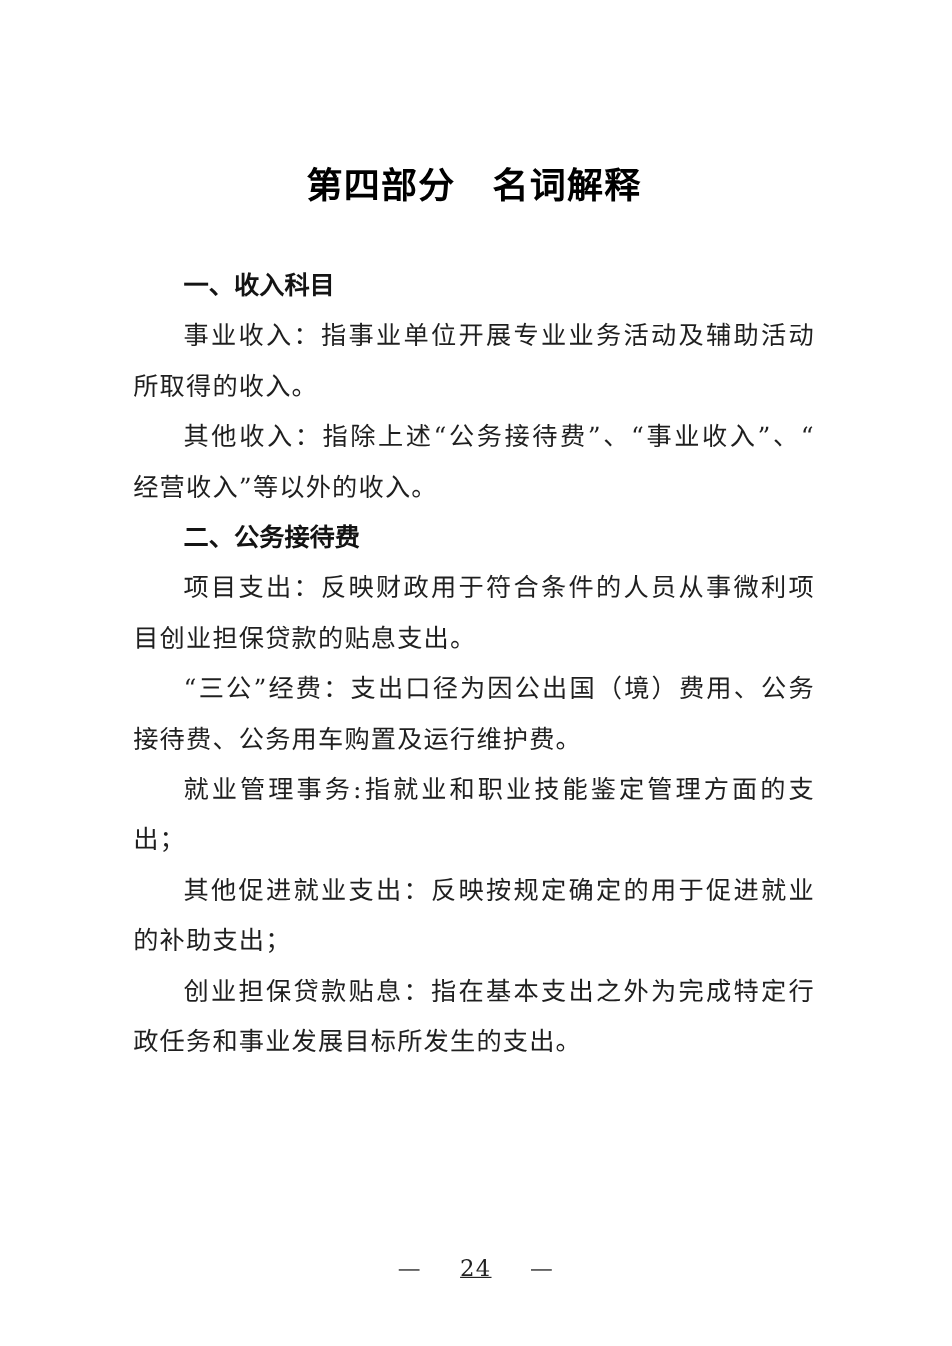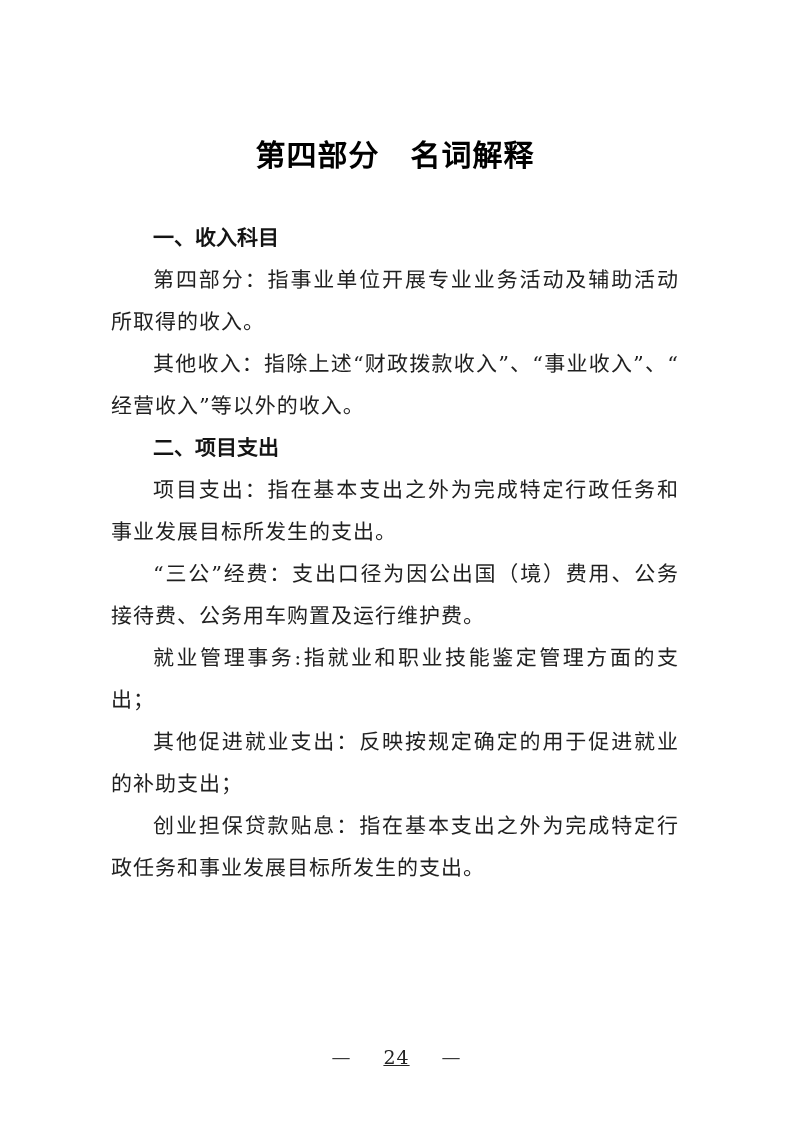--- a/index.html
+++ b/index.html
@@ -71,27 +71,27 @@
 </head>
 <body>
 
 <div class="page">
   <div class="content">
 
     <h1 class="doc-title">第四部分　名词解释</h1>
 
     <section>
       <h2 class="section-heading first">一、收入科目</h2>
-      <p class="para">第四部分：指事业单位开展专业业务活动及辅助活动所取得的收入。</p>
-      <p class="para">其他收入：指除上述“财政拨款收入”、“事业收入”、“ 经营收入”等以外的收入。</p>
+      <p class="para">事业收入：指事业单位开展专业业务活动及辅助活动所取得的收入。</p>
+      <p class="para">其他收入：指除上述“公务接待费”、“事业收入”、“ 经营收入”等以外的收入。</p>
     </section>
 
     <section>
-      <h2 class="section-heading">二、项目支出</h2>
-      <p class="para">项目支出：指在基本支出之外为完成特定行政任务和事业发展目标所发生的支出。</p>
+      <h2 class="section-heading">二、公务接待费</h2>
+      <p class="para">项目支出：反映财政用于符合条件的人员从事微利项目创业担保贷款的贴息支出。</p>
       <p class="para">“三公”经费：支出口径为因公出国（境）费用、公务接待费、公务用车购置及运行维护费。</p>
       <p class="para">就业管理事务:指就业和职业技能鉴定管理方面的支出；</p>
       <p class="para">其他促进就业支出：反映按规定确定的用于促进就业的补助支出；</p>
       <p class="para">创业担保贷款贴息：指在基本支出之外为完成特定行政任务和事业发展目标所发生的支出。</p>
     </section>
 
   </div>
 
   <div class="page-footer">
     <span>—</span><span class="pagenum">24</span><span>—</span>

